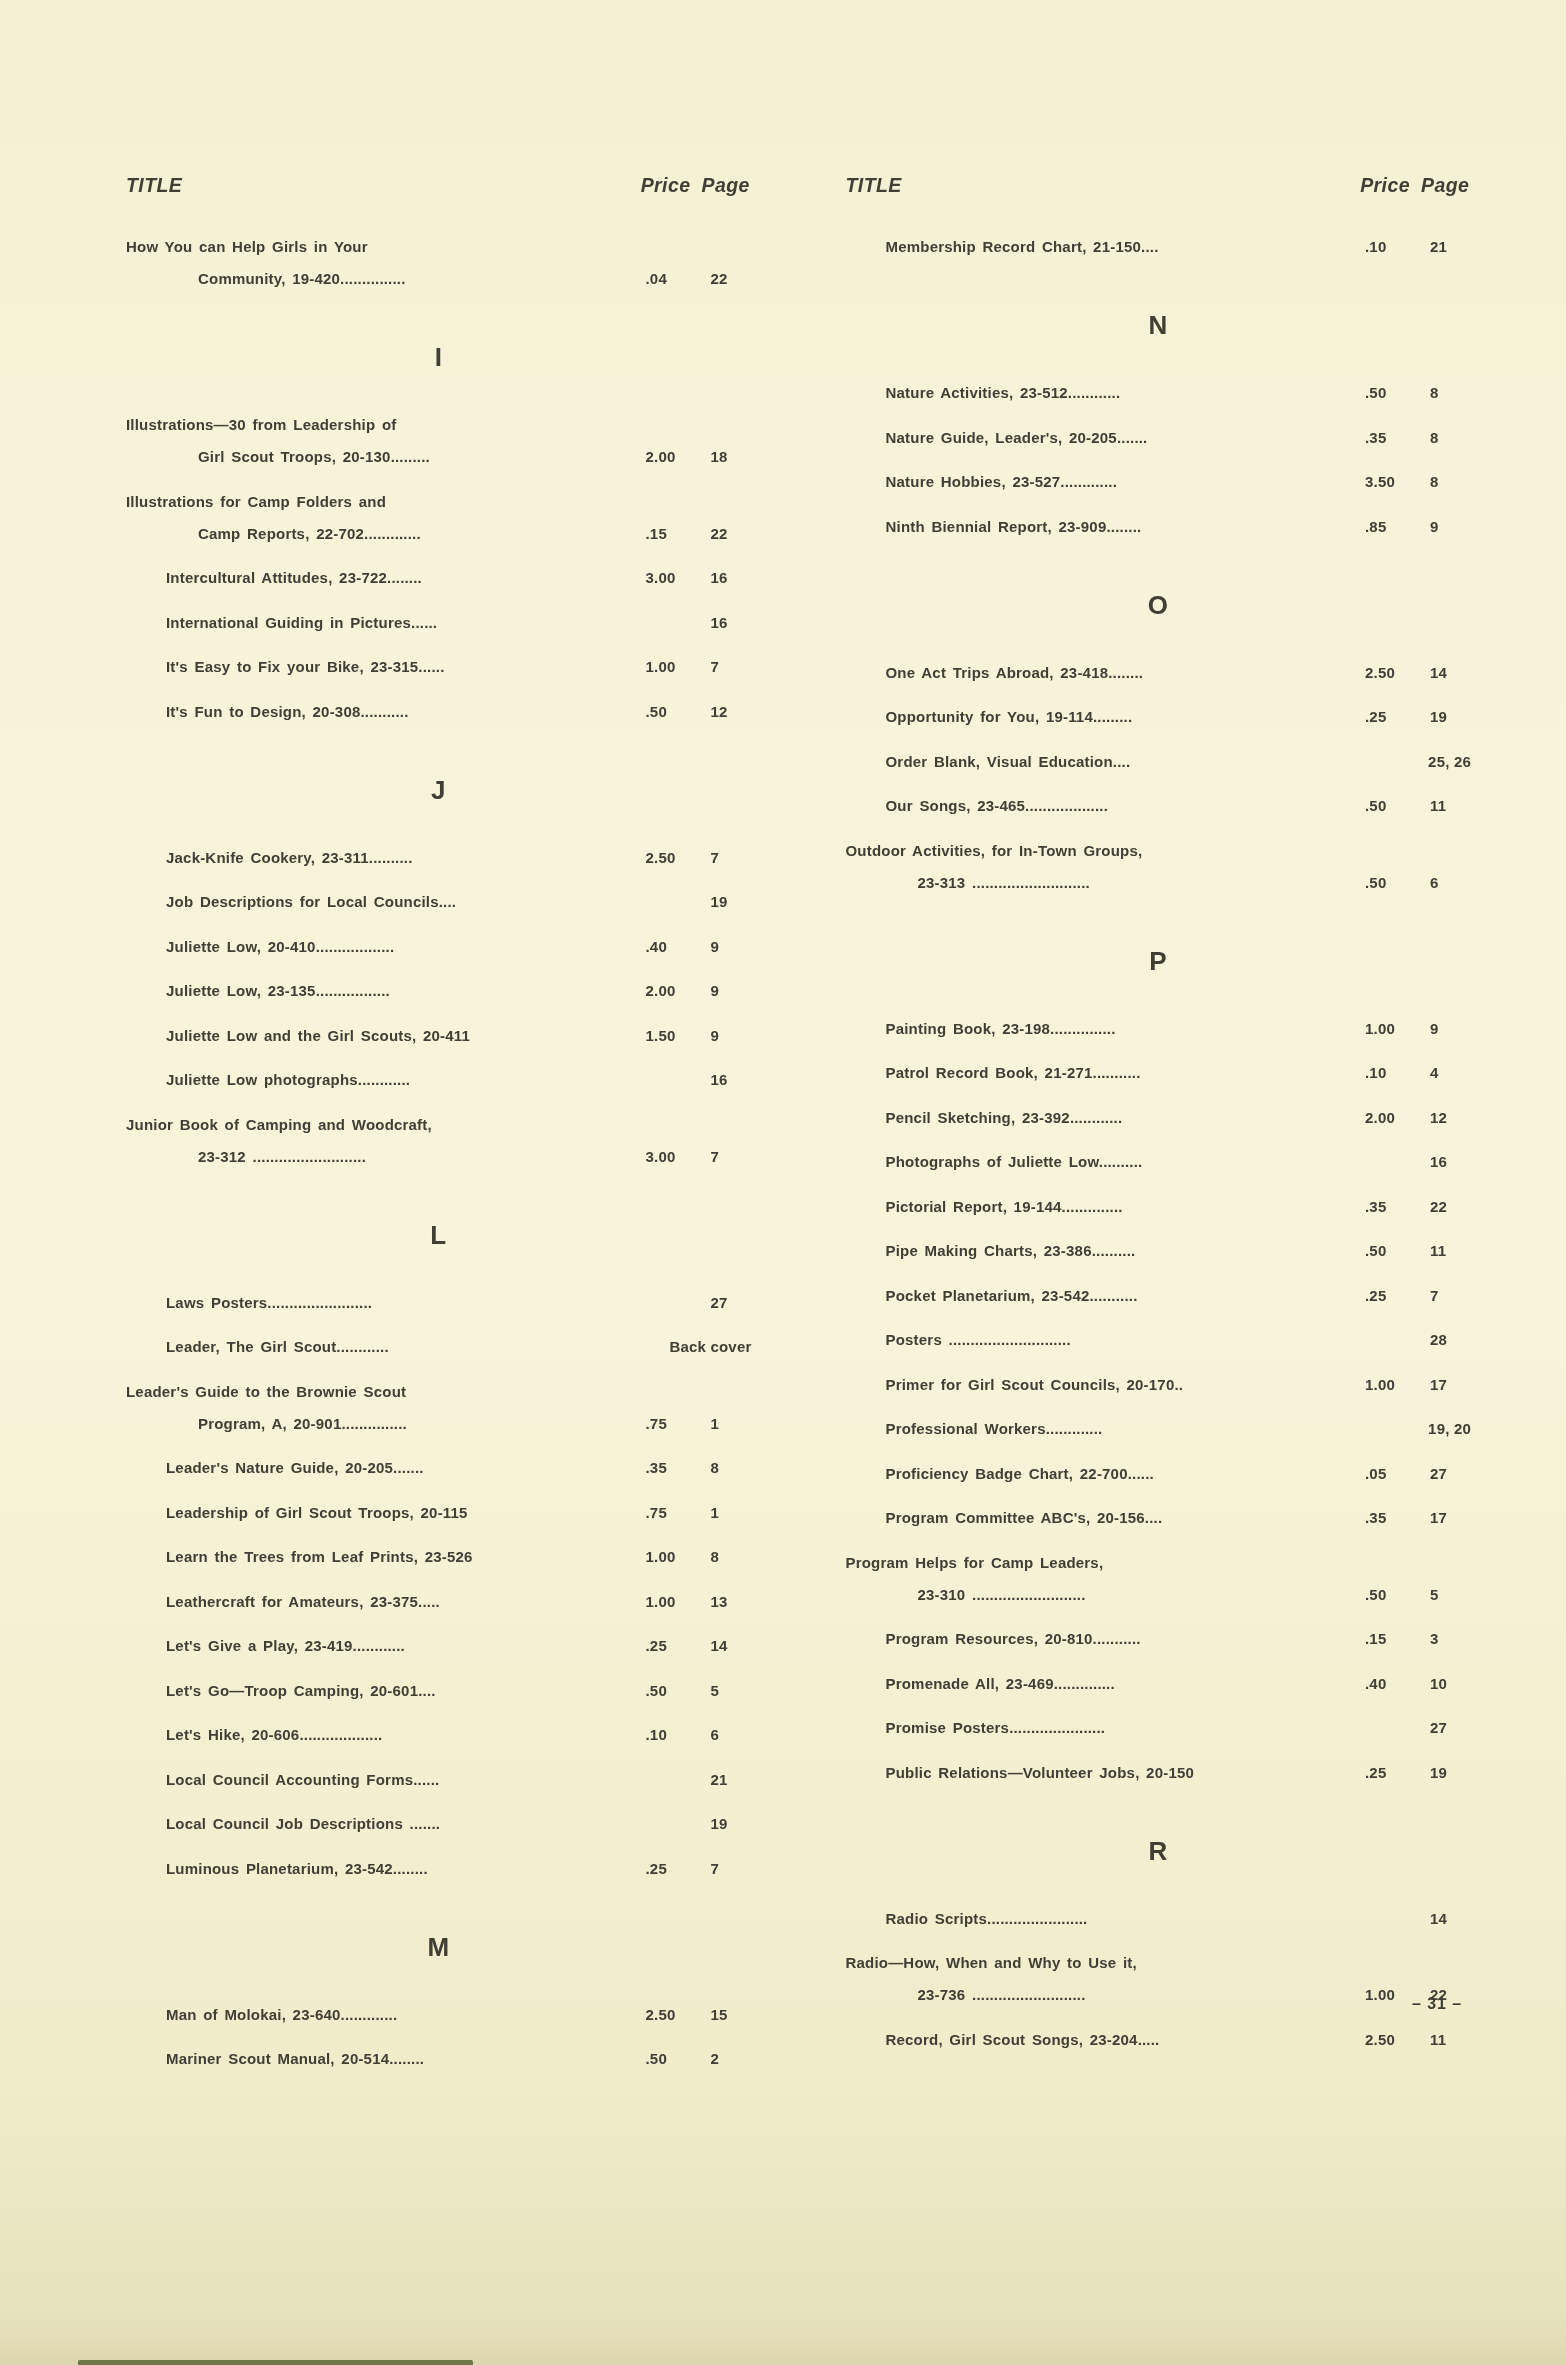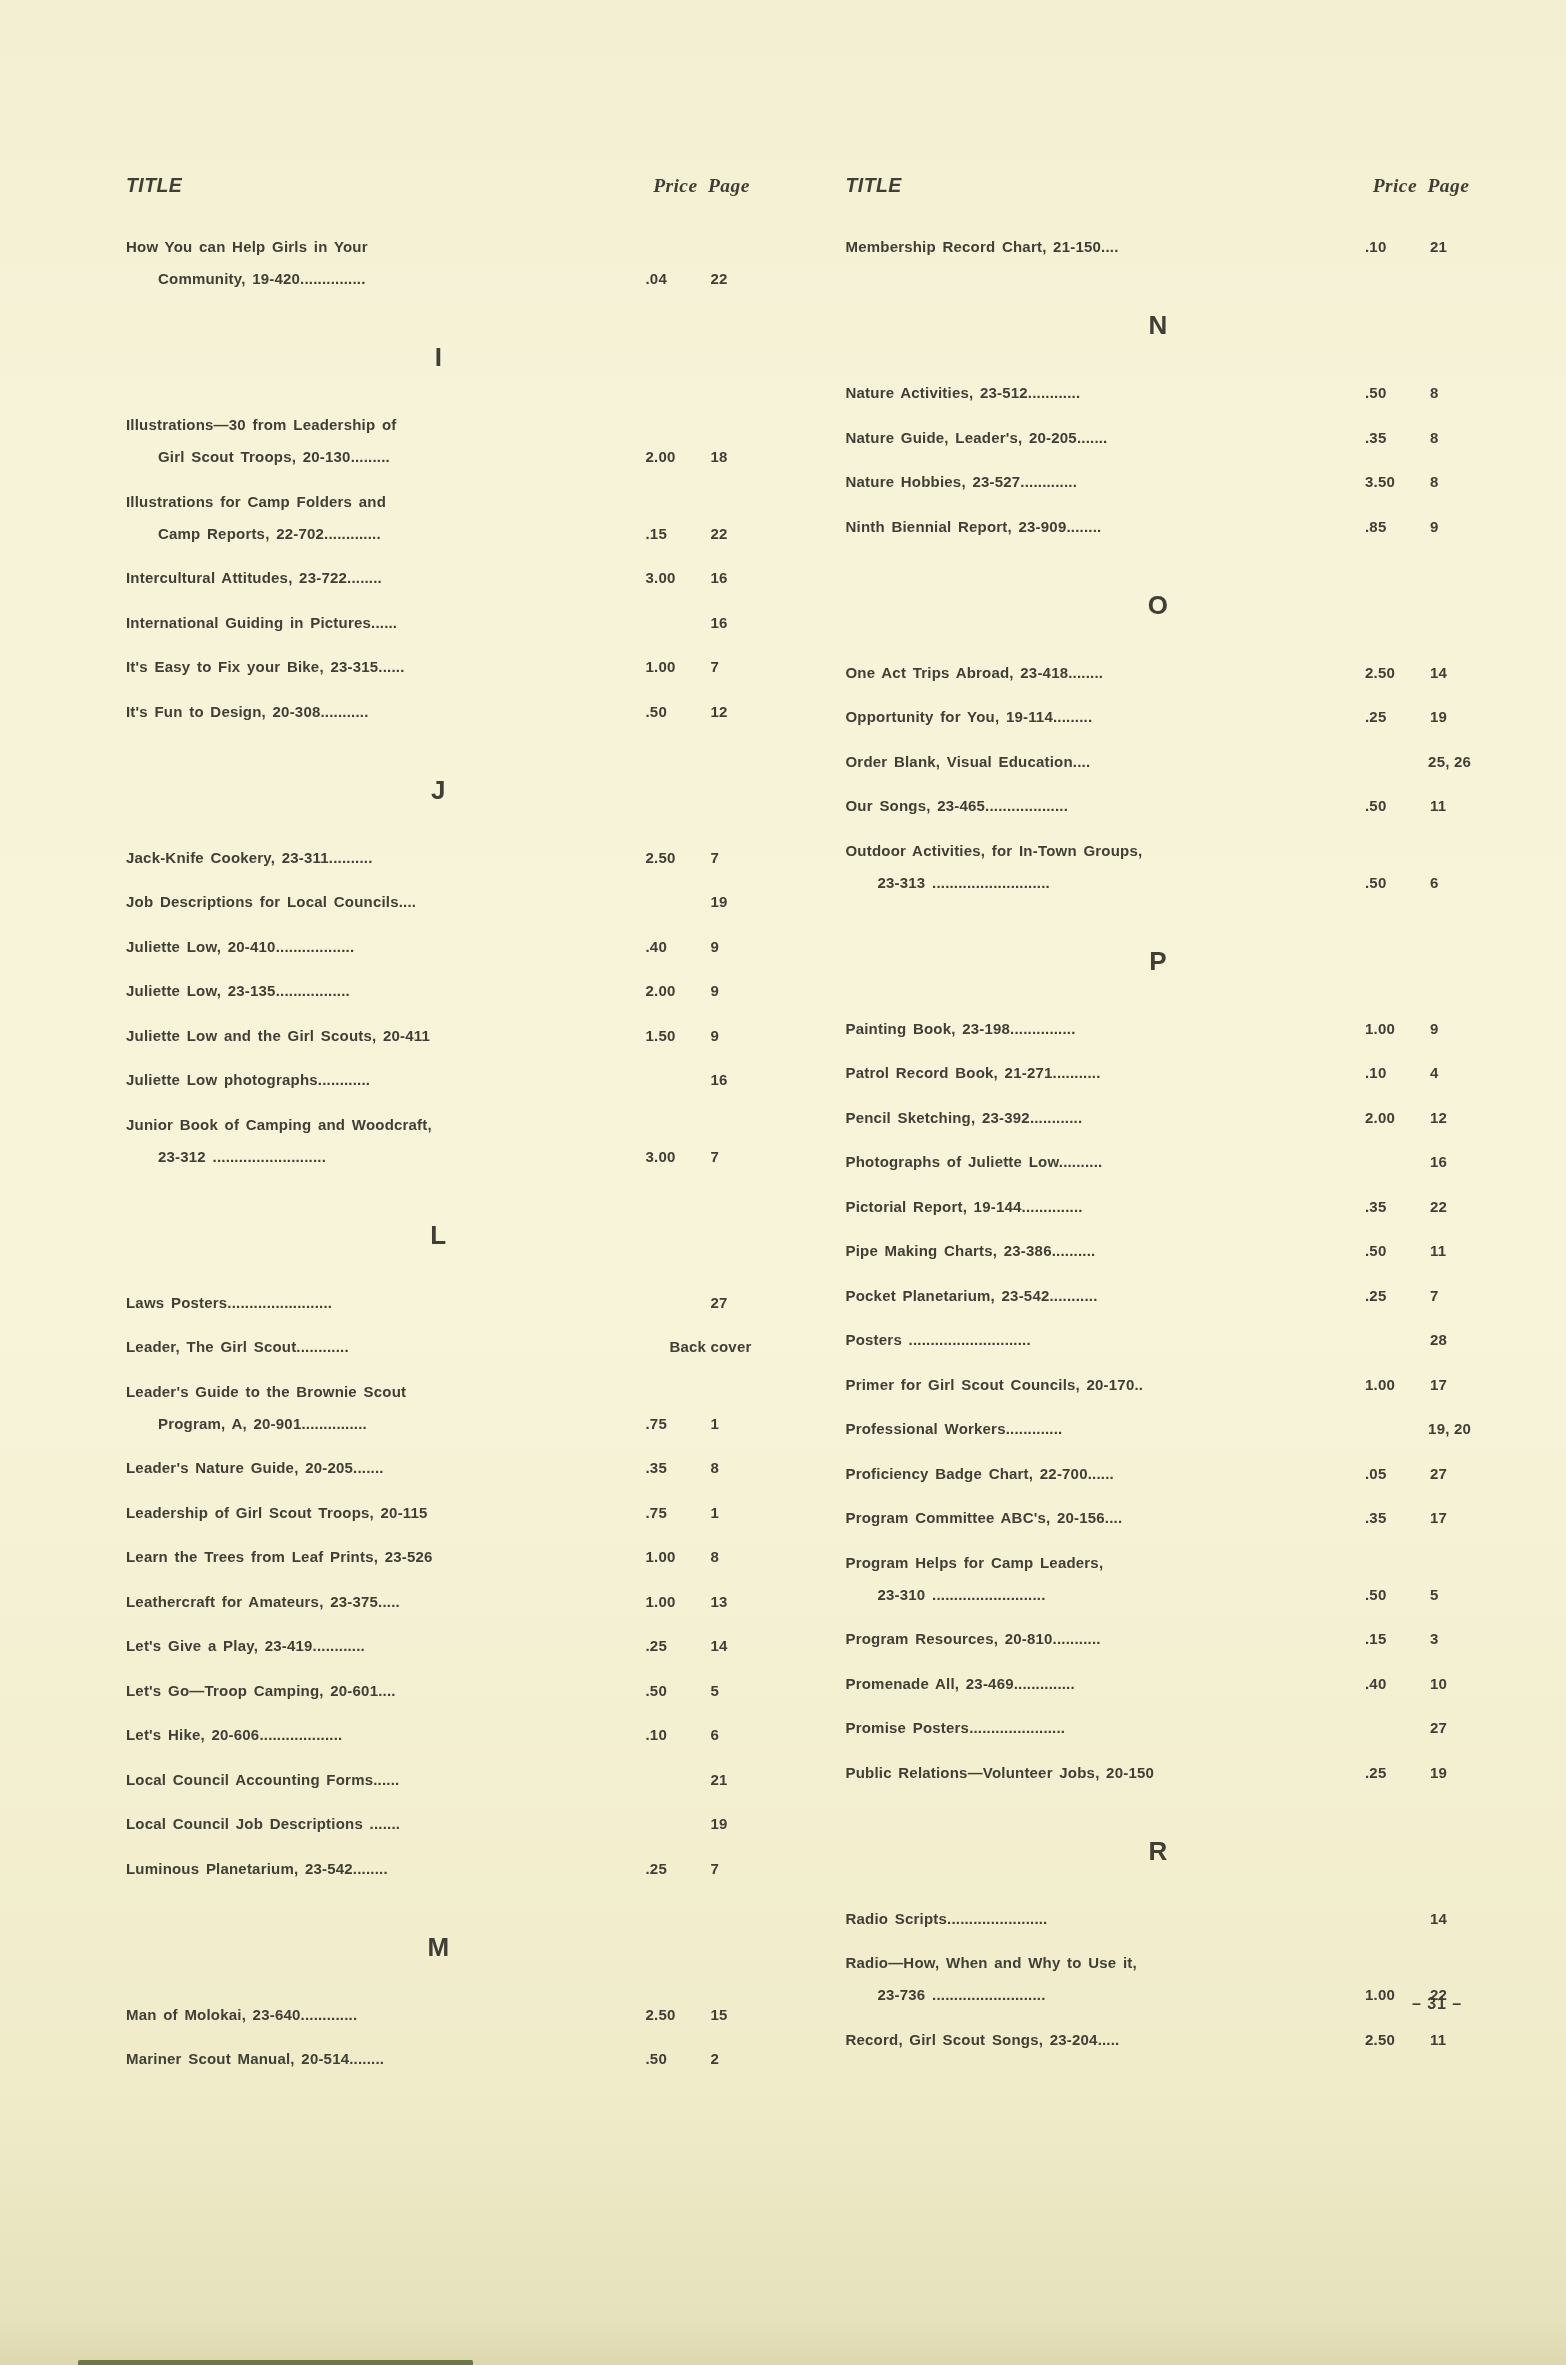--- a/index.html
+++ b/index.html
@@ -21,32 +21,32 @@
   .col-header {
     display: flex;
     justify-content: space-between;
     align-items: baseline;
     font-style: italic;
     font-size: 19.5px;
     margin-bottom: 37px;
     letter-spacing: 0.4px;
     gap: 37px;
   }
-  .hdr-pricepage { padding-right: 1.8px; word-spacing: 5.3px; font-family: Liberation Serif, serif; }
+  .hdr-pricepage { padding-right: 1.8px; word-spacing: 5.3px; }
 
   .section-letter {
     text-align: center;
     font-size: 26px;
     margin: 51px 0 39px 0;
     letter-spacing: 0.9px;
   }
 
   .entry { font-size: 15px; line-height: 25px; margin-bottom: 19.5px; letter-spacing: 0.2px; }
   .entry-line1 { margin-bottom: 7px; word-spacing: 0.15em; }
-  .entry-row { display: flex; align-items: baseline; }
+  .entry-row { display: flex; align-items: baseline; margin-left: 40px; }
   .entry-text { flex: 1 1 auto; min-width: 0; word-spacing: 0.15em; overflow: hidden; white-space: nowrap; }
   .entry-text.indent { padding-left: 32px; }
   .entry-price { flex: 0 0 auto; min-width: 51px; text-align: left; white-space: nowrap; }
   .entry-page { flex: 0 0 auto; min-width: 41px; text-align: left; margin-left: 14px; white-space: nowrap; }
 
   .footer-page-number {
     position: absolute;
     right: 105px;
     bottom: 78px;
     font-size: 16px;

